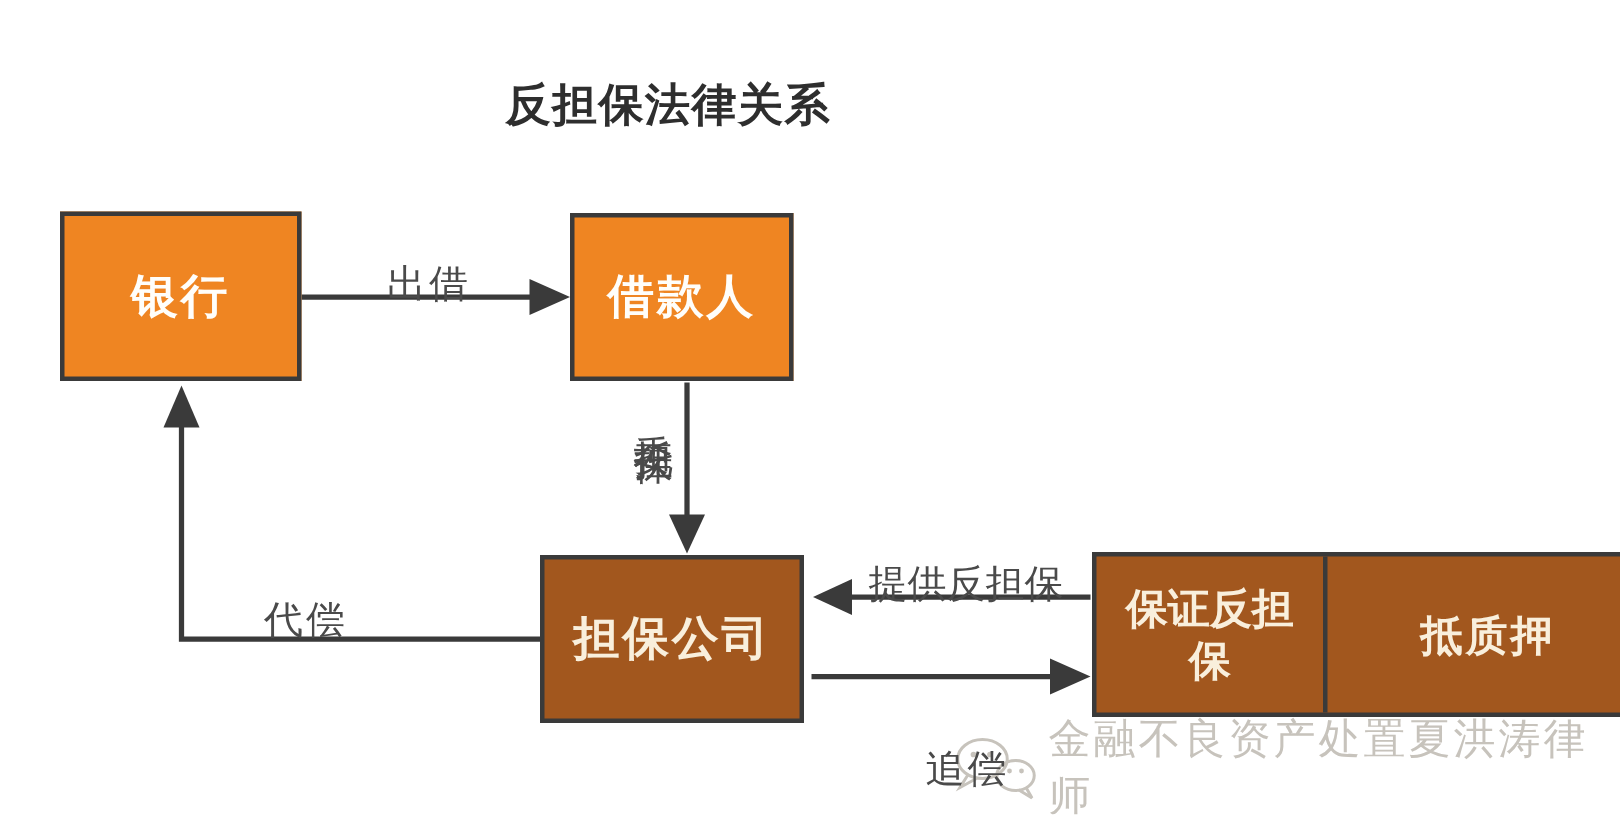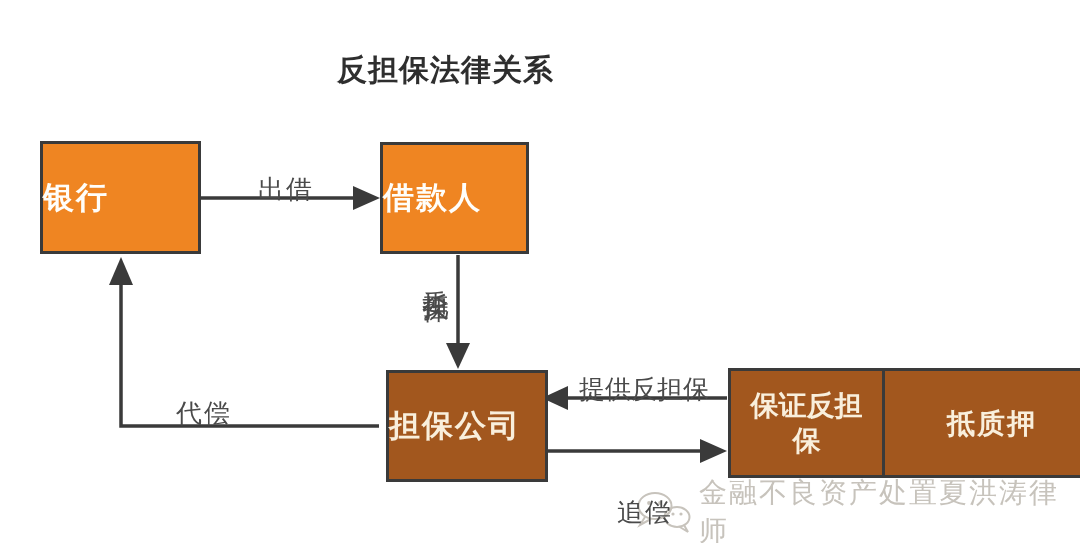--- a/index.html
+++ b/index.html
@@ -6,28 +6,28 @@
   body{font-family:"Liberation Sans","DejaVu Sans",sans-serif;}
   .stage{position:relative;width:1080px;height:543px;background:#fff;overflow:hidden;}
 
   .title{position:absolute;left:331px;top:44px;margin:6px;
     font-size:30px;font-weight:bold;letter-spacing:1px;color:var(--title,#2E2E2E);}
 
   .edges{position:absolute;left:0;top:0;width:1080px;height:543px;z-index:2;}
   .edges line, .edges polyline{stroke:var(--outline,#3A3A3A);stroke-width:3.5;fill:none;}
   .edges polygon{fill:var(--outline,#3A3A3A);stroke:none;}
 
-  .node{position:absolute;z-index:3;display:flex;align-items:center;
+  .node{position:absolute;z-index:3;display:flex;align-items:center;justify-content:center;
     border:3px solid var(--outline,#3A3A3A);box-sizing:border-box;text-align:center;
     font-weight:bold;}
   .node.orange{background:var(--orange,#EF8522);color:#FFFEFA;font-size:31px;letter-spacing:2px;}
   .node.brown{background:var(--brown,#A2571E);color:#F9EFDC;font-size:31px;letter-spacing:2px;}
   .node-bank{left:40px;top:141px;width:161px;height:113px;}
   .node-borrower{left:380px;top:142px;width:149px;height:112px;}
-  .node-guarantee{left:386px;top:370px;width:162px;height:112px;}
+  .node-guarantee{left:360px;top:370px;width:176px;height:112px;}
 
   .group{position:absolute;left:728px;top:368px;width:374px;height:110px;z-index:3;
     display:flex;border:3px solid var(--outline,#3A3A3A);box-sizing:border-box;
     background:var(--brown,#A2571E);}
   .group .cell{display:flex;align-items:center;justify-content:center;text-align:center;
     color:#F9EFDC;font-weight:bold;font-size:28px;line-height:1.25;box-sizing:border-box;
     word-break:break-all;}
   .cell-counter{width:154px;border-right:3px solid var(--outline,#3A3A3A);padding:0 13px;}
   .cell-pledge{flex:1;letter-spacing:2px;}
 

